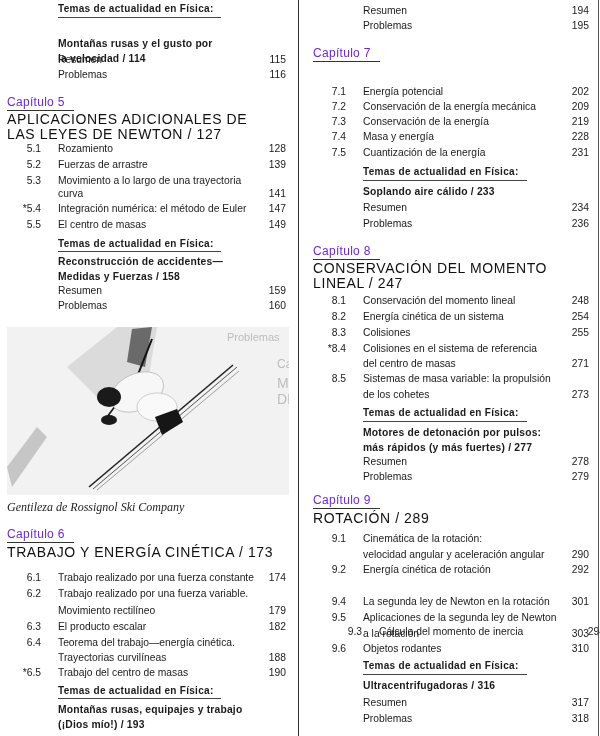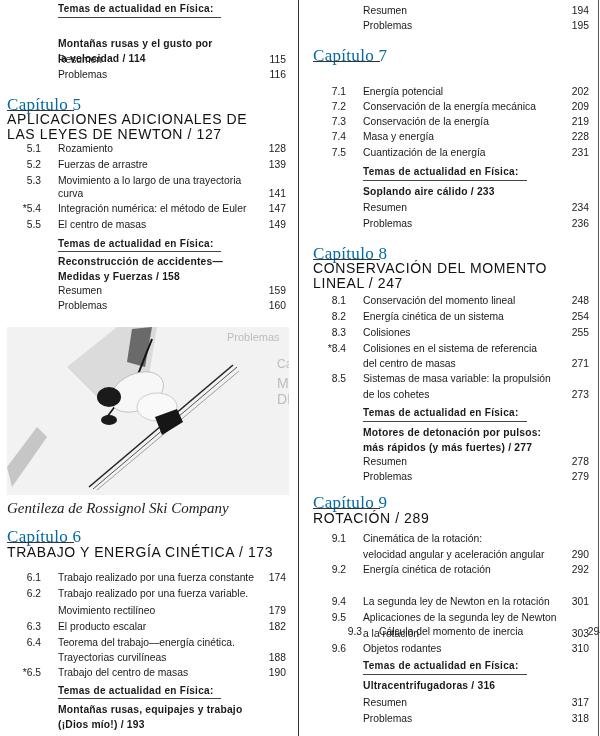--- a/index.html
+++ b/index.html
@@ -8,38 +8,38 @@
 
   .col { position: absolute; top: 0; }
   #left-col { left: 0; width: 299px; height: 736px; }
   #right-col { left: 300px; width: 300px; height: 736px; }
   .divider { position: absolute; left: 298px; top: 0; width: 1px; height: 736px; background: #333; }
   .right-edge { position: absolute; left: 598px; top: 0; width: 1px; height: 736px; background: #555; }
 
   .abs { position: absolute; }
 
   
-  .chap-label { font-size: 17px; color: #0369a1; letter-spacing: 0.3px; font-family: Liberation Serif, serif; }
+  .chap-label { font-size: 12px; color: #6d28d9; letter-spacing: 0.3px; }
   .chap-rule { height: 1px; background: #333; width: 67px; }
   .chap-title { font-size: 14px; letter-spacing: 0.6px; line-height: 15px; color: #111; }
 
   
   .row { position: absolute; height: 16px; font-size: 10.3px; line-height: 16px; }
   .num { position: absolute; text-align: right; }
   .txt { position: absolute; white-space: nowrap; }
   .pg { position: absolute; text-align: right; }
 
   .temas-label { font-size: 10px; font-weight: bold; letter-spacing: 0.3px; white-space: nowrap; }
   .temas-rule { height: 1px; background: #444; width: 163px; }
   .temas-body { font-size: 10.3px; font-weight: bold; letter-spacing: 0.2px; line-height: 15px; white-space: pre-line; }
 
   
   #photo { position: absolute; left: 7px; top: 327px; width: 282px; height: 168px; background: #f2f2f2; overflow: hidden; }
   #photo .ghost { position: absolute; color: #bdbdbd; font-size: 14px; white-space: nowrap; }
-  .caption { position: absolute; left: 7px; top: 500px; font-family: "Liberation Serif", serif; font-style: italic; font-size: 15px; color: #222; }
+  .caption { position: absolute; left: 7px; top: 500px; font-family: "Liberation Serif", serif; font-style: italic; font-size: 12px; color: #222; }
 </style>
 </head>
 <body>
 
 <div class="divider"></div>
 <div class="right-edge"></div>
 
 <div id="left-col" class="col">
 
   <div class="abs temas-label" style="left:58px;top:3px;">Temas de actualidad en Física:</div>

